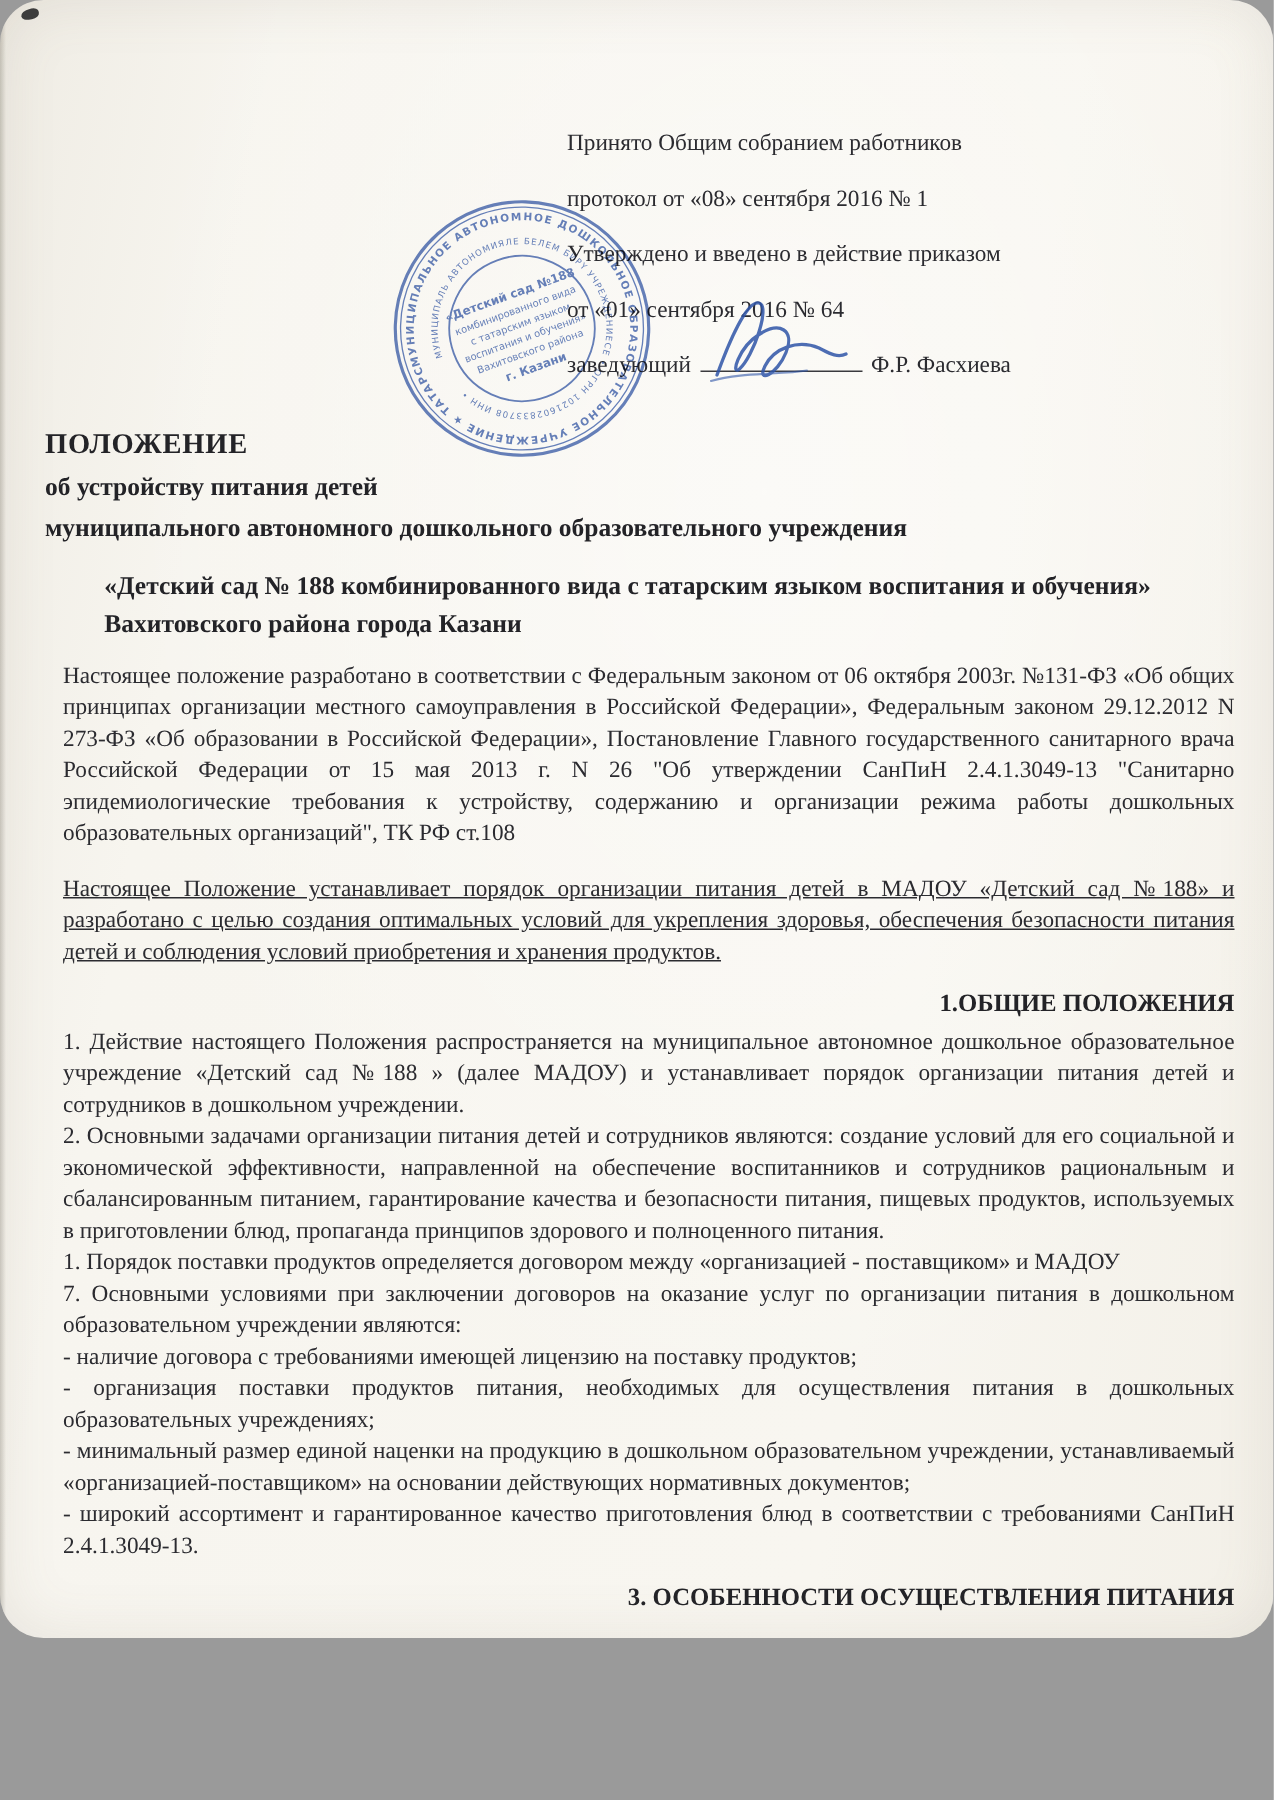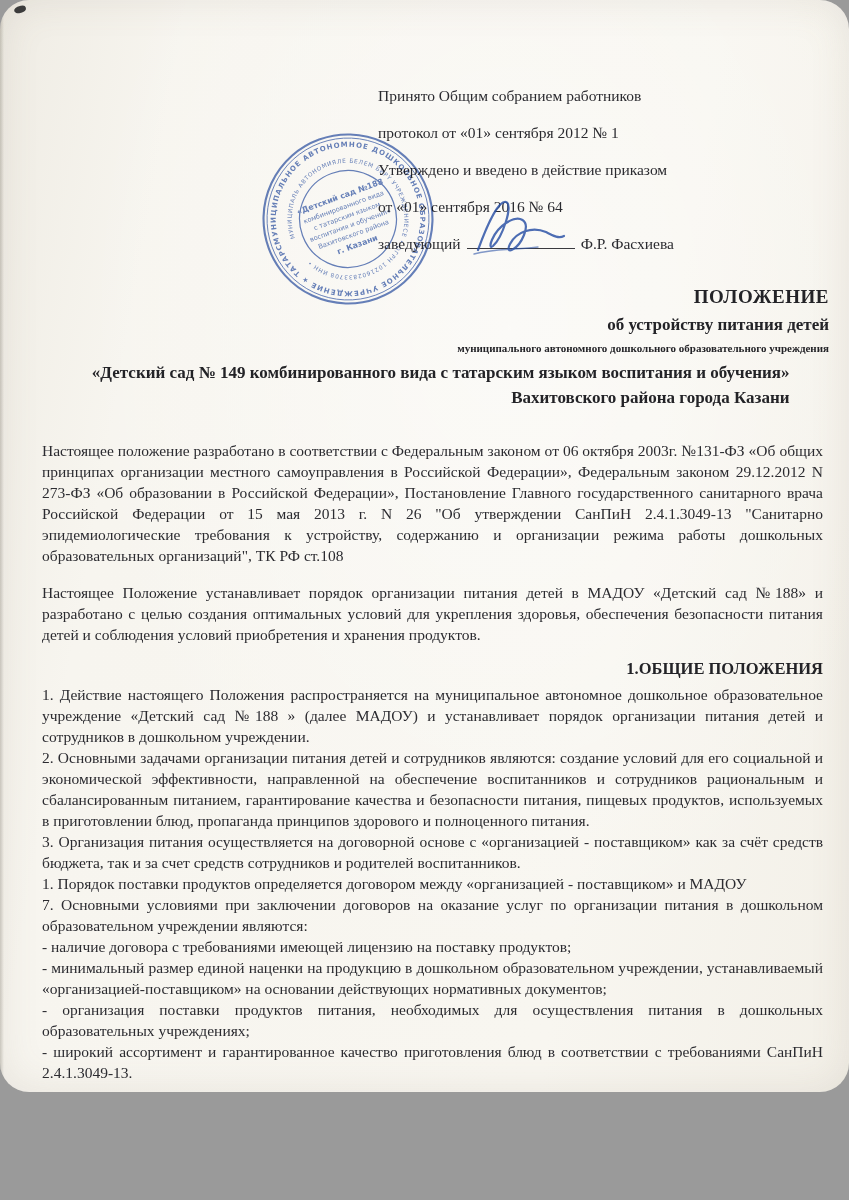--- a/index.html
+++ b/index.html
@@ -56,50 +56,50 @@
   
   .signature {
     position:absolute; left:468px; top:192px;
     width:104px; height:74px;
     pointer-events:none;
   }
 
   
   .title-block {
     position:absolute; left:30px; right:20px; top:286px;
-    text-align:right; font-weight:bold; color:#232327;
+    text-align:left; font-weight:bold; color:#232327;
   }
   .title-line1 { font-size:19px; letter-spacing:0.5px; margin-bottom:7px; }
   .title-line2 { font-size:17px; margin-bottom:7px; }
-  .title-line3 { font-size:11px; margin-bottom:6px; }
+  .title-line3 { font-size:17px; margin-bottom:16px; }
   .title-line4 { font-size:17px; line-height:25px; max-width:720px; margin:0 auto; }
 
   
   .content {
     position:absolute; left:42px; right:26px; top:440px;
     font-size:15.5px; line-height:21px; text-align:justify;
   }
   .content p { margin:0; }
-  .content p.spaced { margin-top:16px; }
+  .content p.spaced { margin-top:16px;text-decoration:underline; }
   .content h3 {
     margin:13px 0 5px 0; text-align:right;
     font-size:16.5px; color:#232327; font-weight:bold;
   }
 </style>
 </head>
 <body>
 
 <div class="page">
 
   <div class="scan-speck"></div>
   <div class="scan-edge"></div>
 
   <div class="approval">
     <div class="line">Принято Общим собранием работников</div>
-    <div class="line">протокол от «01» сентября 2012 № 1</div>
+    <div class="line">протокол от «08» сентября 2016 № 1</div>
     <div class="line">Утверждено и введено в действие приказом</div>
     <div class="line">от «01» сентября 2016 № 64</div>
     <div class="line">
       <span>заведующий</span><span class="sig-rule"></span><span>Ф.Р. Фасхиева</span>
     </div>
   </div>
 
   <svg class="signature" viewBox="0 0 104 74">
     <g fill="none" stroke="#2f55a8" stroke-width="2.2" stroke-linecap="round" opacity="0.85">
       <path d="M10,58 C18,36 30,8 38,10 C46,12 34,46 25,54 C19,59 24,40 38,31 C52,22 62,28 56,43 C50,58 36,64 42,52 C48,40 64,34 78,40 C84,43 90,47 96,44"></path>
@@ -130,35 +130,34 @@
         <text class="stamp-center-line tiny" x="100" y="121">Вахитовского района</text>
         <text class="stamp-center-line" x="100" y="134">г. Казани</text>
       </g>
     </g>
   </svg>
 
   <div class="title-block">
     <div class="title-line1">ПОЛОЖЕНИЕ</div>
     <div class="title-line2">об устройству питания детей</div>
     <div class="title-line3">муниципального  автономного  дошкольного образовательного  учреждения</div>
-    <div class="title-line4">«Детский сад № 149 комбинированного вида с татарским языком воспитания и обучения» Вахитовского района  города Казани</div>
+    <div class="title-line4">«Детский сад № 188 комбинированного вида с татарским языком воспитания и обучения» Вахитовского района  города Казани</div>
   </div>
 
   <div class="content">
     <p>Настоящее положение разработано в соответствии с Федеральным  законом от 06 октября 2003г. №131-ФЗ «Об общих принципах организации местного самоуправления в Российской Федерации», Федеральным законом 29.12.2012 N 273-ФЗ «Об образовании в Российской Федерации», Постановление Главного государственного санитарного врача Российской Федерации от 15 мая 2013 г. N 26  "Об утверждении СанПиН 2.4.1.3049-13 "Санитарно эпидемиологические требования к устройству, содержанию и организации режима работы дошкольных образовательных организаций", ТК РФ ст.108</p>
     <p class="spaced">Настоящее Положение устанавливает порядок организации питания детей в МАДОУ «Детский сад №188» и разработано с целью создания оптимальных условий для укрепления здоровья, обеспечения безопасности питания детей и соблюдения условий приобретения и хранения продуктов.</p>
 
     <h3>1.ОБЩИЕ ПОЛОЖЕНИЯ</h3>
     <p>1. Действие настоящего Положения распространяется на муниципальное автономное дошкольное образовательное учреждение «Детский сад №188 » (далее МАДОУ) и устанавливает порядок организации питания детей и сотрудников в дошкольном учреждении.</p>
     <p>2.  Основными задачами организации питания детей и сотрудников  являются: создание условий для его социальной и экономической эффективности, направленной на обеспечение воспитанников и сотрудников рациональным и сбалансированным питанием, гарантирование качества и безопасности питания, пищевых продуктов, используемых в приготовлении блюд, пропаганда принципов здорового и полноценного питания.</p>
-    <p>3. Организация питания осуществляется на договорной основе с «организацией - поставщиком» как за счёт средств бюджета, так и за счет средств сотрудников и родителей воспитанников.</p>
 
     <p>1. Порядок поставки продуктов определяется договором между «организацией - поставщиком» и МАДОУ</p>
     <p>7. Основными условиями при заключении договоров на оказание услуг по организации питания в дошкольном образовательном учреждении являются:</p>
     <p>- наличие договора с требованиями имеющей лицензию на поставку продуктов;</p>
+    <p>- организация поставки продуктов питания, необходимых для осуществления питания в дошкольных образовательных учреждениях;</p>
     <p>- минимальный размер единой наценки на продукцию в дошкольном образовательном учреждении, устанавливаемый «организацией-поставщиком» на основании действующих нормативных документов;</p>
-    <p>- организация поставки продуктов питания, необходимых для осуществления питания в дошкольных образовательных учреждениях;</p>
     <p>- широкий ассортимент и гарантированное качество приготовления блюд в соответствии с требованиями СанПиН 2.4.1.3049-13.</p>
 
     <h3>3. ОСОБЕННОСТИ ОСУЩЕСТВЛЕНИЯ ПИТАНИЯ</h3>
   </div>
 
 </div>
 
 </body></html>

